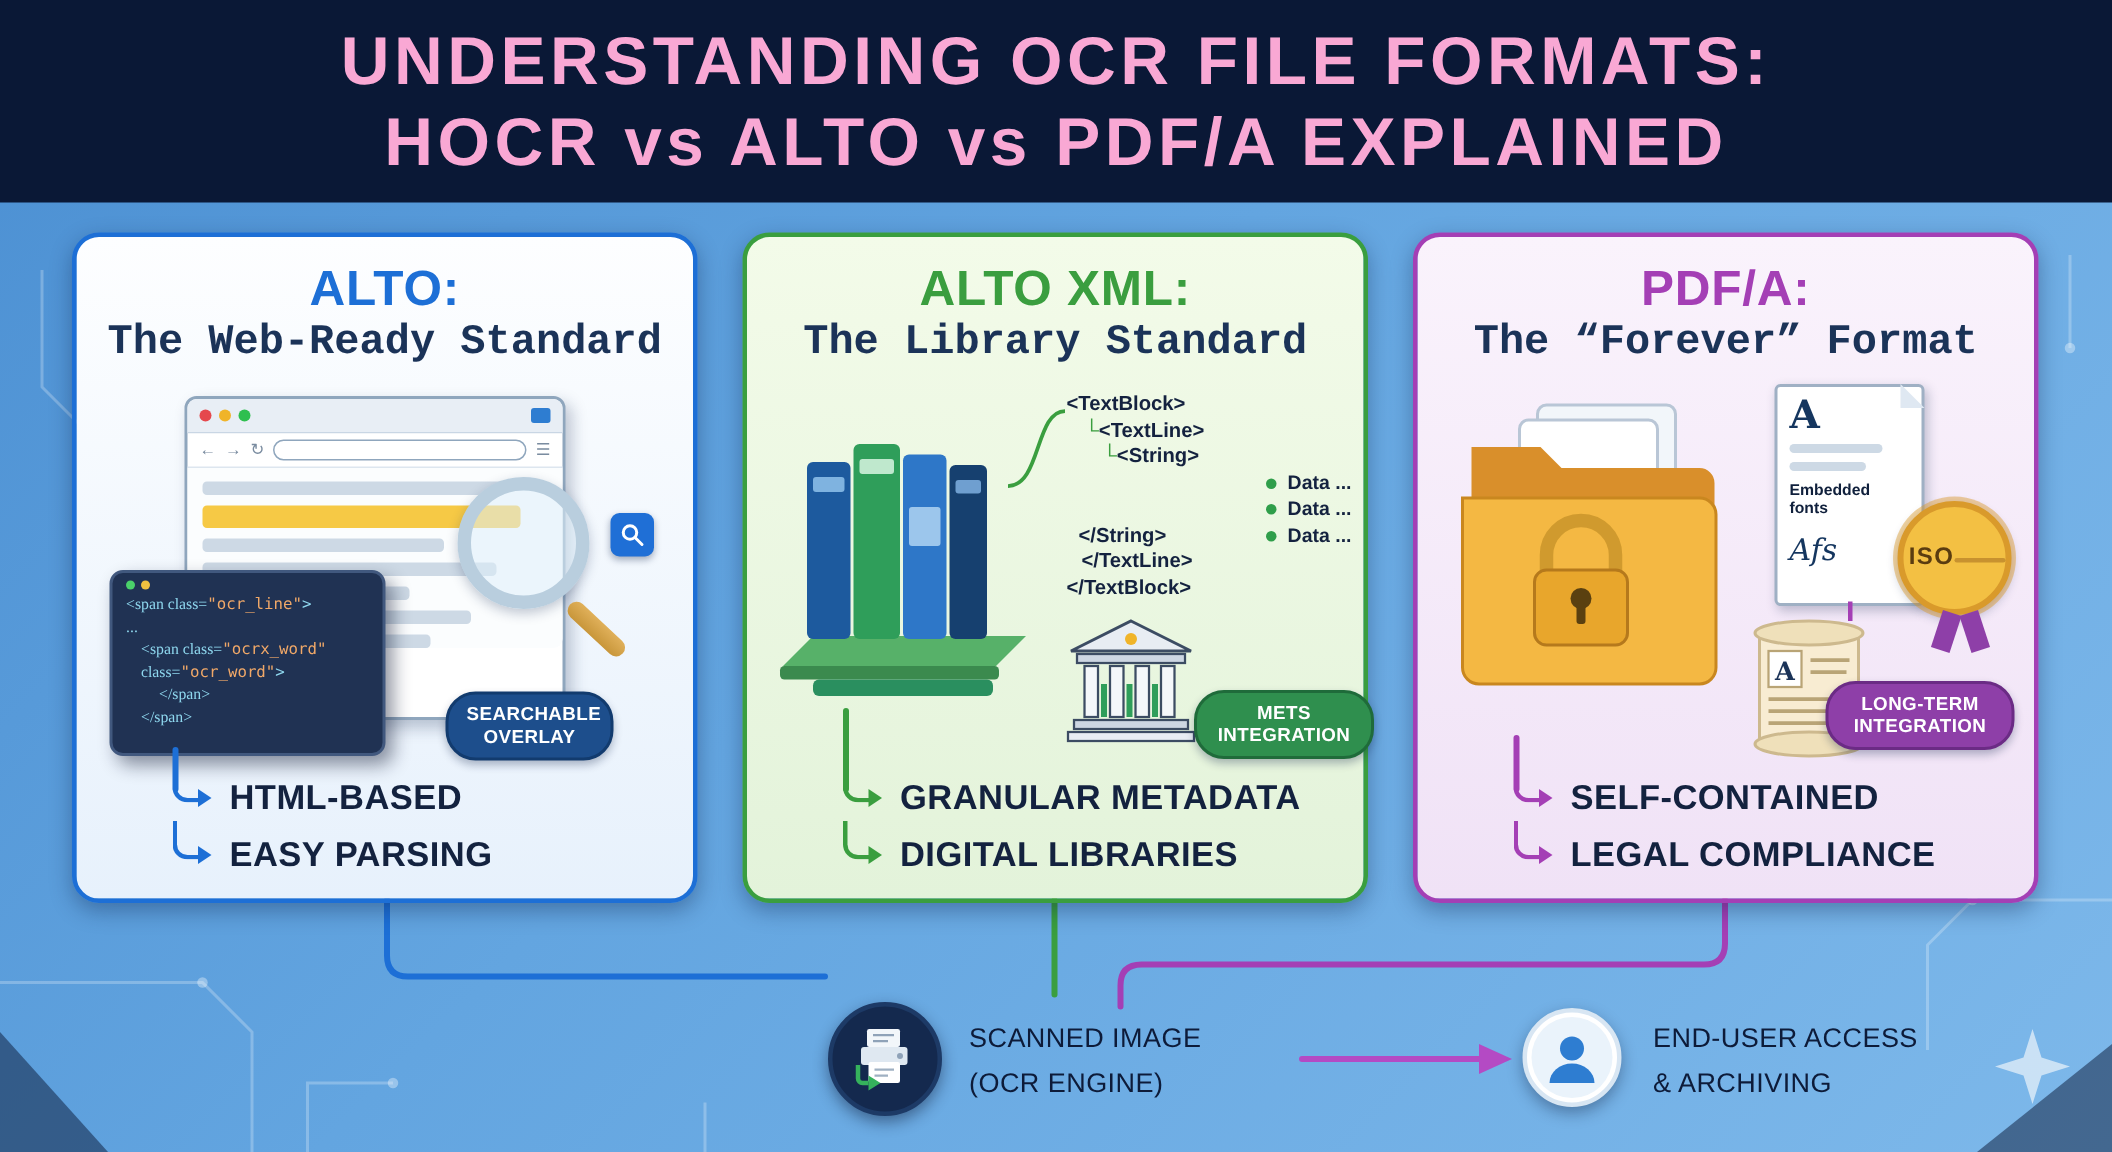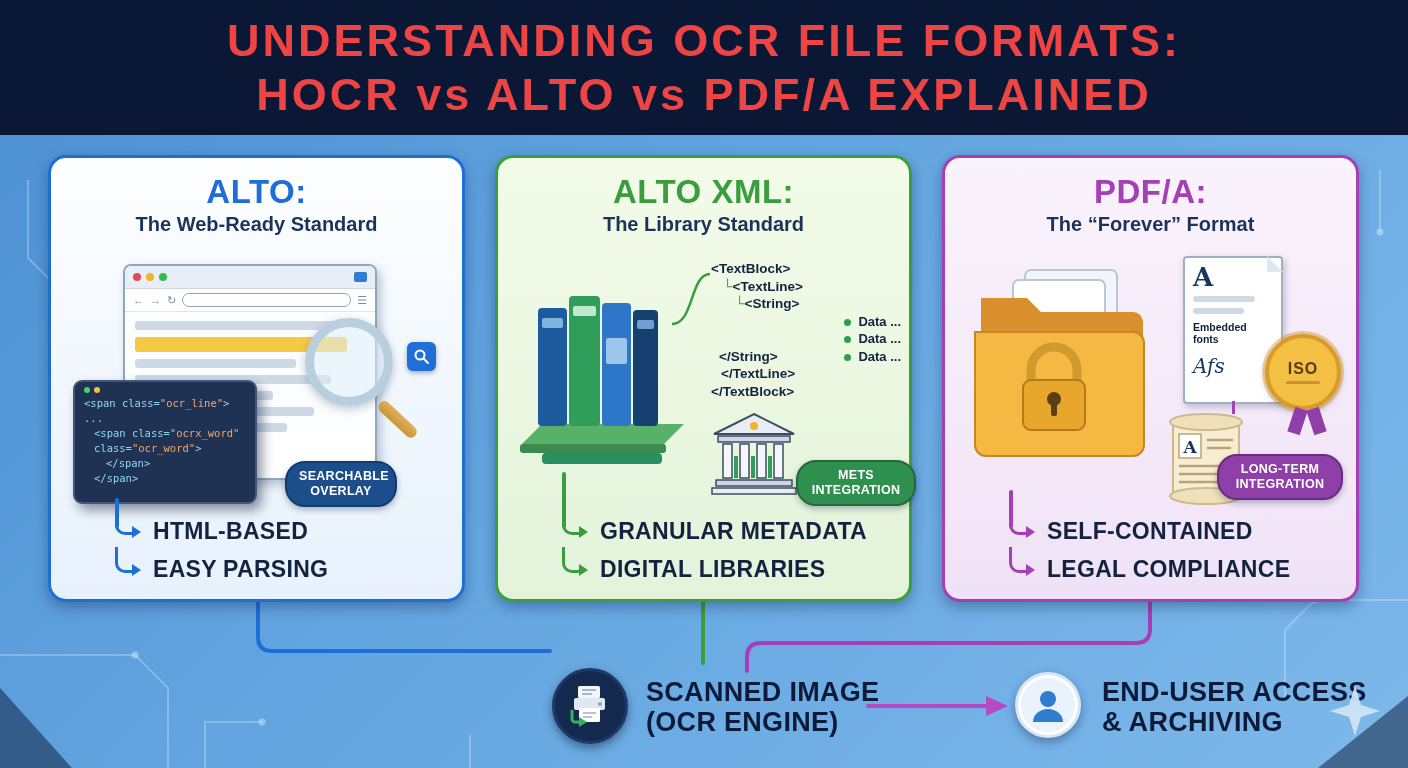--- a/index.html
+++ b/index.html
@@ -12,37 +12,37 @@
   .bg-deco{ position:absolute; left:0; top:0; z-index:0; }
 
   
   .header{
     position:absolute; left:0; top:0; width:1408px; height:135px;
     background:var(--header_bg,#0a1836); z-index:2;
     display:flex; flex-direction:column; align-items:center; justify-content:center;
     gap:4px;
   }
   .header .t{
-    color:#ef4444; font-weight:800; font-size:45px; letter-spacing:3px;
+    color:#f9a8d4; font-weight:800; font-size:45px; letter-spacing:3px;
     line-height:1.1; text-align:center; white-space:nowrap;
   }
 
   
   .cards{ position:absolute; left:48px; top:155px; display:flex; gap:30px; z-index:2; }
   .card{
     position:relative; width:417px; height:447px; border-radius:18px;
     border:3.5px solid var(--ac); box-shadow:0 5px 14px rgba(10,30,70,.35);
   }
   .card-hocr{ --ac:var(--hocr_accent,#1d6fd6); background:linear-gradient(180deg,#fdfeff,#e7f1fc); }
   .card-alto{ --ac:var(--alto_accent,#3a9e3f); background:linear-gradient(180deg,#f3fbe9,#e3f3da); }
   .card-pdfa{ --ac:var(--pdfa_accent,#a43fb5); background:linear-gradient(180deg,#faf3fc,#f0e2f6); }
 
   .card-head{ text-align:center; padding-top:15px; }
   .card-title{ font-size:33px; font-weight:800; color:var(--ac); letter-spacing:.5px; }
-  .card-sub{ font-size:20px; font-weight:700; color:#1b3358; margin-top:2px; }
+  .card-sub{ font-size:28px; font-weight:700; color:#1b3358; margin-top:2px;font-family:Liberation Mono, monospace; }
 
   
   .spine{ position:absolute; width:3.5px; background:var(--ac); border-radius:2px; }
   .card-hocr .spine{ left:64px; top:340px; height:30px; }
   .card-alto .spine{ left:64px; top:314px; height:56px; }
   .card-pdfa .spine{ left:64px; top:332px; height:38px; }
   .bullets{ position:absolute; left:58px; top:358px; display:flex; flex-direction:column; gap:8px; }
   .bullet{ display:flex; align-items:center; height:30px; }
   .elbow{ position:relative; width:34px; height:26px; flex:0 0 34px; }
   .elbow::before{
@@ -55,21 +55,21 @@
     border-left:9px solid var(--ac); border-top:6px solid transparent; border-bottom:6px solid transparent;
   }
   .btext{ font-size:23px; font-weight:800; color:#13223f; margin-left:10px; letter-spacing:.3px; }
 
   
   .pill{
     position:absolute; border-radius:20px; color:#fff; font-weight:800;
     font-size:12.5px; line-height:1.2; text-align:center; padding:6px 12px;
     box-shadow:0 3px 6px rgba(10,30,70,.3); letter-spacing:.3px;
   }
-  .pill-hocr{ left:234px; top:303px; width:112px; background:#1d4e8c; border:2px solid #123b6e; }
+  .pill-hocr{ left:246px; top:303px; width:112px; background:#1d4e8c; border:2px solid #123b6e; }
   .pill-alto{ left:298px; top:302px; width:120px; background:#2f8f4e; border:2px solid #1f6b3a; }
   .pill-pdfa{ left:272px; top:296px; width:126px; background:#8e3fa8; border:2px solid #6b2b85; }
 
   
   .browser{
     position:absolute; left:72px; top:106px; width:254px; height:216px;
     background:#fff; border:2px solid #8fa6bd; border-radius:8px;
     box-shadow:4px 5px 10px rgba(20,40,80,.25);
   }
   .browser-top{ height:23px; background:#e8eef5; border-bottom:1px solid #c9d6e4;
@@ -105,21 +105,21 @@
     background:#203253; border:2px solid #41587e; border-radius:9px;
     box-shadow:5px 6px 12px rgba(8,18,45,.45); padding:5px 9px;
     font-family:"DejaVu Sans Mono", monospace; font-size:10.5px;
   }
   .cp-dots{ display:flex; gap:4px; margin-bottom:3px; }
   .cp-dots i{ width:6px; height:6px; border-radius:50%; display:block; }
   .cp-dots i.g{ background:#4ad06a } .cp-dots i.y{ background:#f0c040 }
   .cl{ height:15px; line-height:15px; white-space:pre; overflow:hidden; }
   .cl:nth-child(3), .cl:nth-child(4), .cl:nth-child(6){ margin-left:10px; }
   .cl:nth-child(5){ margin-left:22px; }
-  .code-pre{ color:#8fd8ef; } .code-val{ color:#f0a868; } .code-post{ color:#8fd8ef; }
+  .code-pre{ color:#8fd8ef;font-family:Liberation Serif, serif; } .code-val{ color:#f0a868; } .code-post{ color:#8fd8ef; }
 
   
   .books{ position:absolute; left:14px; top:98px; }
   .tree-link{ position:absolute; left:172px; top:104px; }
   .xml-tree{ position:absolute; left:213px; top:102px; width:192px; }
   .tr{ position:relative; height:17.5px; line-height:17.5px; font-size:13.5px; font-weight:bold; color:#14223f; }
   .tr .tag{ display:inline-block; }
   .tr:nth-child(2) .tag{ margin-left:12px; } .tr:nth-child(3) .tag{ margin-left:24px; }
   .tr:nth-child(6) .tag{ margin-left:8px; } .tr:nth-child(7) .tag{ margin-left:10px; }
   .tr:nth-child(2) .tag::before, .tr:nth-child(3) .tag::before{
@@ -144,39 +144,39 @@
     border-top-color:transparent; 
     border-right:0; transform:rotate(0deg);
   }
   .fd-a{ font-family:"DejaVu Serif", serif; font-size:26px; font-weight:bold; color:#15365f; line-height:1; }
   .fd-line{ height:6px; background:#cdd9e5; border-radius:3px; margin-top:6px; }
   .fd-label{ font-size:10.5px; font-weight:800; color:#10203c; margin-top:7px; }
   .fd-glyphs{ font-family:"DejaVu Serif", serif; font-style:italic; font-size:20px; color:#15365f; margin-top:9px; }
   .isobadge{
     position:absolute; left:320px; top:176px; width:76px; height:76px; border-radius:50%;
     background:#f3c043; border:4px solid #d99a2b; box-shadow:0 0 0 3px rgba(217,154,43,.45), 0 3px 7px rgba(20,40,80,.3);
-    display:flex; flex-direction:column; align-items:center; justify-content:center;
+    display:flex; align-items:center; justify-content:flex-end;
   }
   .iso-t{ font-size:16px; font-weight:800; color:#5a3c10; letter-spacing:1px; }
   .iso-line{ width:34px; height:3px; background:#c8922f; border-radius:2px; margin-top:3px; }
   .ribbon{ position:absolute; width:13px; height:26px; background:#8e3fa8; top:70px; }
   .ribbon.l{ left:22px; transform:rotate(18deg); } .ribbon.r{ left:41px; transform:rotate(-18deg); }
   .scroll{ position:absolute; left:220px; top:254px; }
   .pdfa-link{ position:absolute; left:287px; top:243px; width:3px; height:13px; background:var(--ac); }
 
   
   .connectors{ position:absolute; left:0; top:0; z-index:1; }
   .node{ position:absolute; border-radius:50%; display:flex; align-items:center; justify-content:center; z-index:3; }
   .scan-node{ left:552px; top:668px; width:76px; height:76px; background:#14294e;
     border:3px solid #1d3a66; box-shadow:0 4px 10px rgba(8,18,45,.45); }
   .user-node{ left:1015px; top:672px; width:66px; height:66px; background:#fff;
     border:3px solid #d8e6f3; box-shadow:0 4px 10px rgba(8,18,45,.35); }
   .user-inner{ width:54px; height:54px; border-radius:50%; background:#eaf3fb;
     display:flex; align-items:center; justify-content:center; }
-  .flow-label{ position:absolute; z-index:3; font-size:27px; font-weight:700; color:#0d1b39; line-height:30px; letter-spacing:.3px; }
+  .flow-label{ position:absolute; z-index:3; font-size:18px; font-weight:400; color:#0d1b39; line-height:30px; letter-spacing:.3px; }
   .scan-label{ left:646px; top:677px; }
   .user-label{ left:1102px; top:677px; }
   .sparkle{ position:absolute; left:1328px; top:684px; z-index:3; }
 </style>
 </head>
 <body>
 
 <div class="page">
 
   <svg class="bg-deco" width="1408" height="768">

